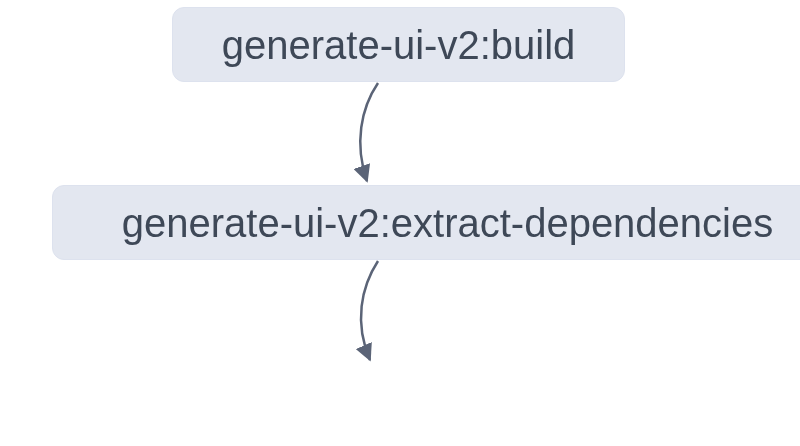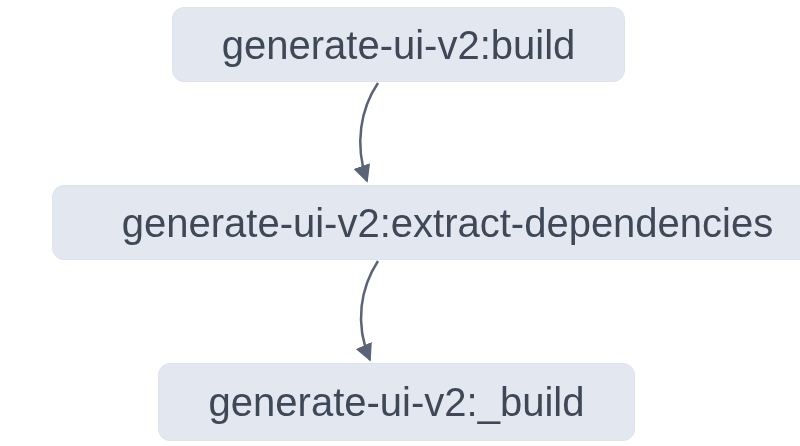--- a/index.html
+++ b/index.html
@@ -63,17 +63,14 @@
   </svg>
 
   <div class="node node-build">
     <span>generate-ui-v2:build</span>
   </div>
 
   <div class="node node-extract">
     <span>generate-ui-v2:extract-dependencies</span>
   </div>
 
-  <div class="node node-ubuild">
-    <span>generate-ui-v2:_build</span>
-  </div>
 
 </div>
 
 </body></html>

